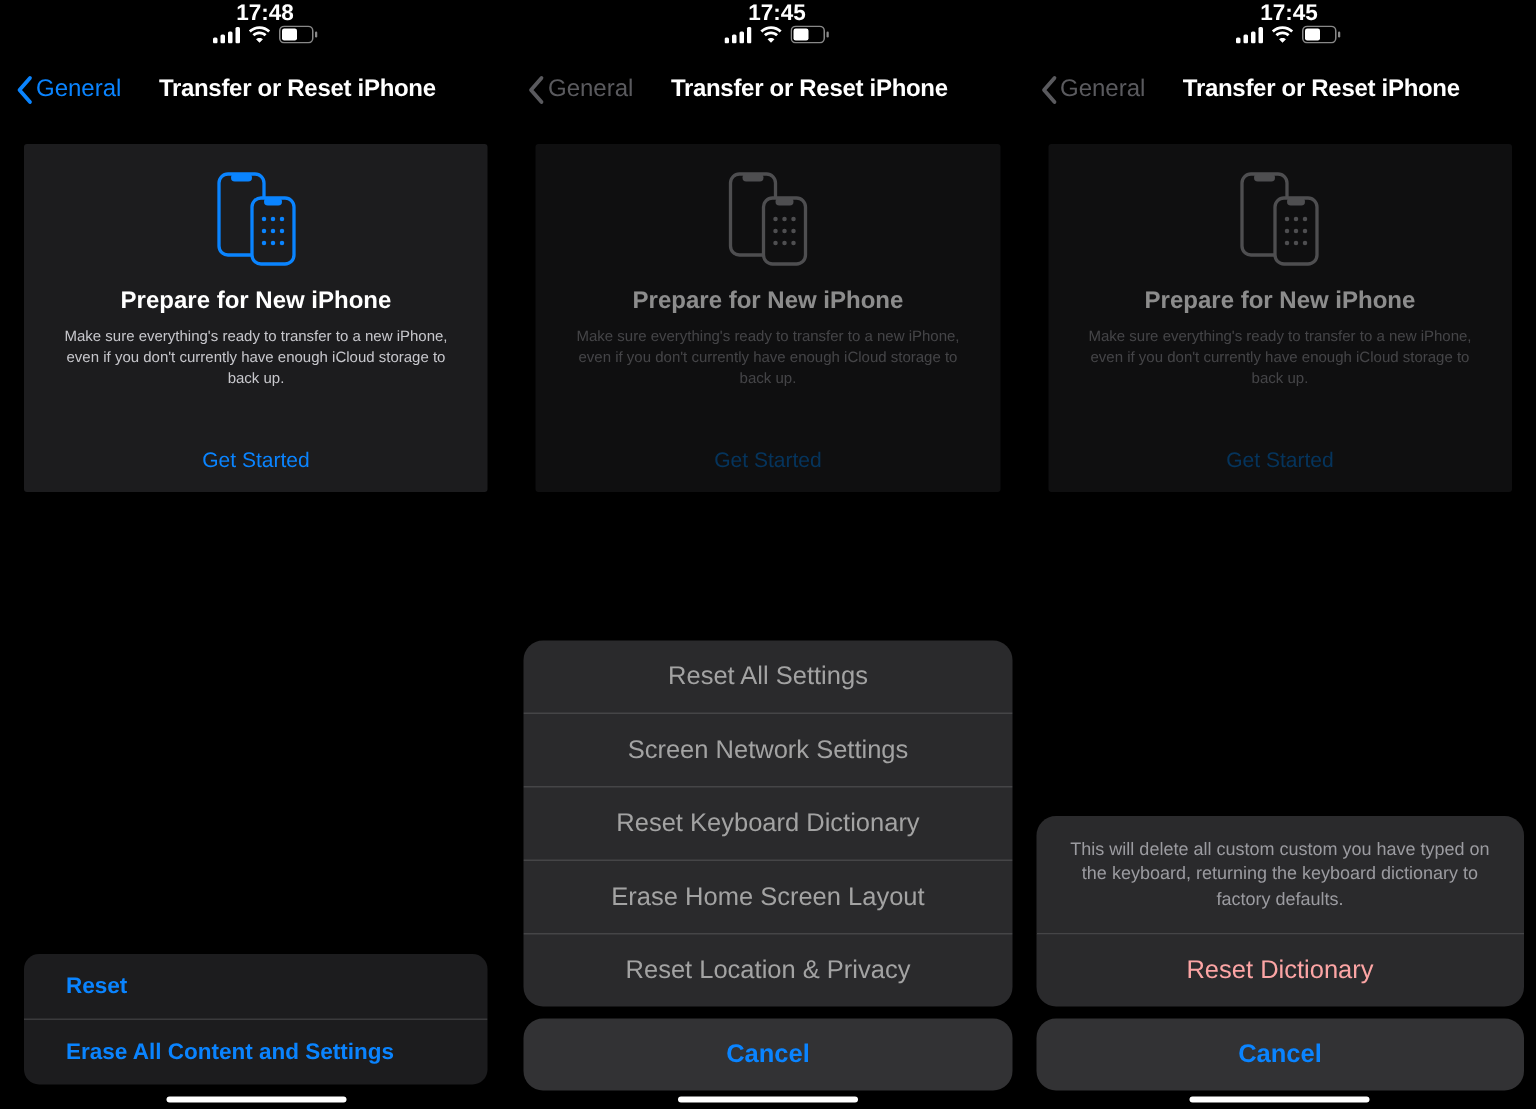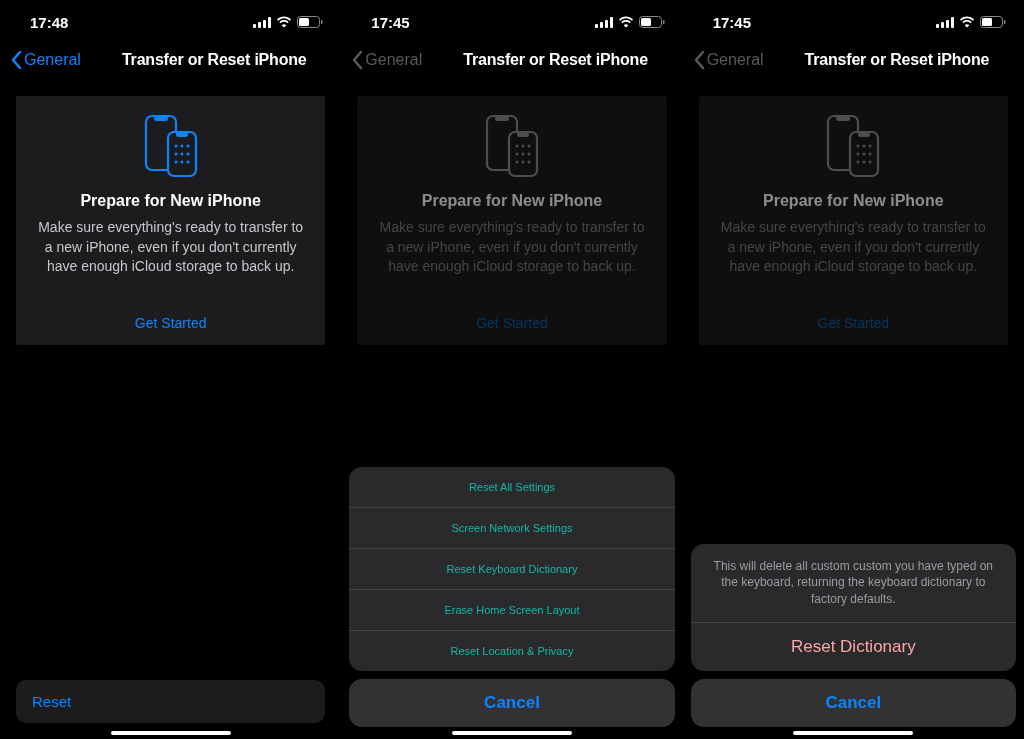--- a/index.html
+++ b/index.html
@@ -18,88 +18,89 @@
     position: relative;
     background: #000;
     display: flex;
     flex-direction: column;
   }
   
   .status-bar {
     height: 44px;
     display: flex;
     align-items: center;
-    justify-content: space-between;
     padding: 0 18px 0 30px;
     font-size: 15px;
     font-weight: 600;
+    flex-direction: column;
   }
   .status-right { display: flex; align-items: center; gap: 5px; }
   .status-right svg { display: block; }
   
   .nav-bar {
     height: 32px;
     display: flex;
     align-items: center;
-    gap: 20px;
+    gap: 4px;
     padding: 0 10px;
     font-size: 16px;
     font-weight: 400;
   }
   .nav-back { display: flex; align-items: center; gap: 2px; }
   .nav-back.active { color: #0a84ff; }
   .nav-back.dim { color: #5a5a5e; }
   .nav-title { font-weight: 600; margin-left: 21px; letter-spacing: -0.2px; }
   
   .card {
     margin: 20px 16px 0 16px;
     background: #1c1c1e;
     border-radius: 2px;
     padding: 16px 18px 14px 18px;
     text-align: center;
   }
   .card.dim { opacity: 0.55; }
   .card-icons { display: flex; justify-content: center; margin: 2px 0 14px 0; }
   .card-title { font-size: 16px; font-weight: 600; margin-bottom: 8px; }
-  .card-body { font-size: 14px; line-height: 1.4; color: #c7c7cc; }
+  .card-body { font-size: 10px; line-height: 1.4; color: #c7c7cc; }
   .card.dim .card-body { color: #7d7d82; }
   .card-get-started { margin-top: 30px; padding: 8px 0 0 0; font-size: 14px; color: #0a84ff; }
   .card.dim .card-get-started { color: #0a5fa8; }
   
   .bottom-list1 {
     position: absolute;
     left: 16px; right: 16px;
     bottom: 16px;
     background: #1c1c1e;
     border-radius: 10px;
     overflow: hidden;
   }
   .bottom-list1 .row {
-    padding: 13px 16px;
+    padding: 13px 28px;
     font-size: 15px;
     color: #0a84ff;
     border-top: 0.5px solid #3a3a3c;
+    font-weight: bold;
   }
   .bottom-list1 .row:first-child { border-top: none; }
   
   .action-sheet {
     position: absolute;
     left: 8px; right: 8px; bottom: 12px;
   }
   .sheet-group {
     background: #2a2a2c;
     border-radius: 13px;
     overflow: hidden;
     margin-bottom: 8px;
   }
   .sheet-row {
     text-align: center;
     padding: 14px 10px;
-    font-size: 11px;
-    color: #14b8a6;
+    font-size: 17px;
+    color: #a3a3a3;
     border-top: 0.5px solid #454547;
   }
   .sheet-row:first-child { border-top: none; }
   .sheet-cancel {
     background: #323234;
     border-radius: 13px;
     text-align: center;
     padding: 14px 10px;
     font-size: 17px;
     font-weight: 600;
@@ -200,20 +201,21 @@
           </g>
       </svg>
     </div>
     <div class="card-title">Prepare for New iPhone</div>
     <div class="card-body">Make sure everything's ready to transfer to a new iPhone, even if you don't currently have enough iCloud storage to back up.</div>
     <div class="card-get-started">Get Started</div>
   </div>
 
   <div class="bottom-list1">
     <div class="row">Reset</div>
+    <div class="row">Erase All Content and Settings</div>
   </div>
 
   <div class="home-ind"></div>
 </div>
 
 <div class="phone">
   <div class="status-bar">
     <span>17:45</span>
     <span class="status-right">
       <svg width="18" height="11" viewBox="0 0 18 11">

